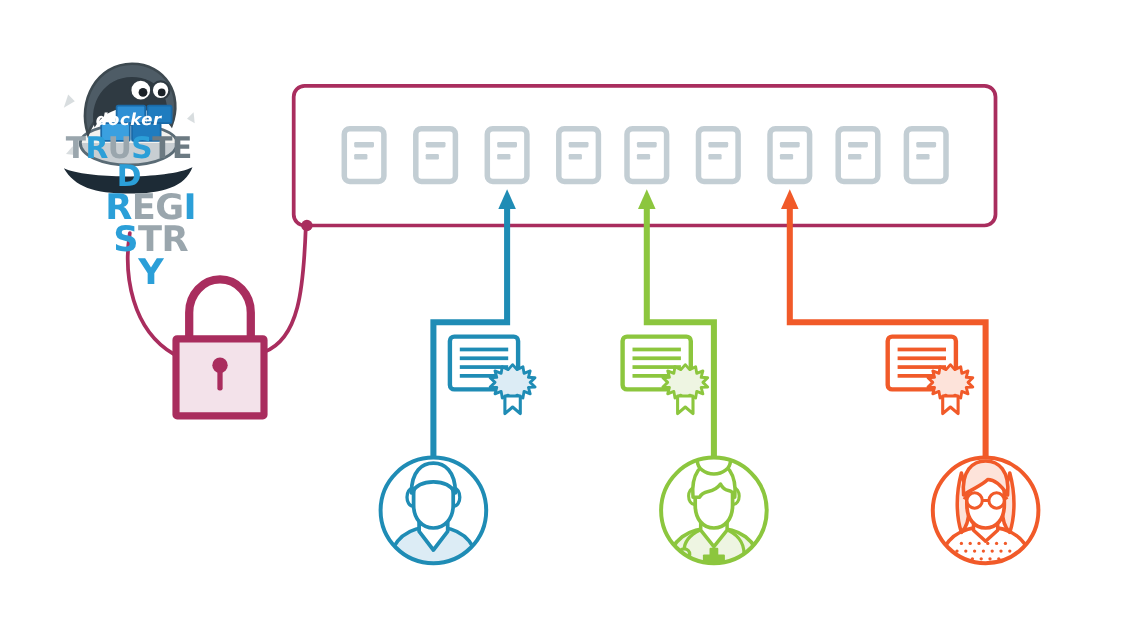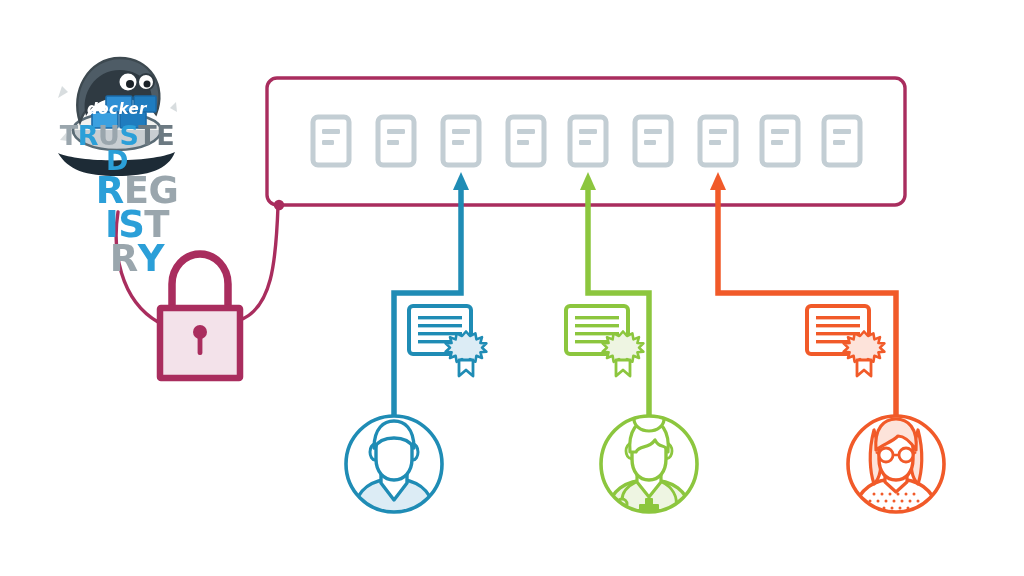--- a/index.html
+++ b/index.html
@@ -6,21 +6,21 @@
   body{width:1024px;height:576px;position:relative;overflow:hidden;
        font-family:"Liberation Sans",sans-serif;}
   .stage{position:absolute;inset:0;width:996px;height:576px;}
   svg.layer{position:absolute;left:0;top:0;width:1024px;height:576px;}
   .logo-wrap{position:absolute;left:52px;top:32px;width:130px;height:185px;}
   .logo-text{position:absolute;left:0;top:92px;width:130px;text-align:center;
              line-height:0.92;user-select:none;}
   .logo-text .l1,.logo-text .l2{display:block;font-weight:bold;
        font-family:"DejaVu Sans",sans-serif;letter-spacing:-0.5px;}
   .logo-text .l1{font-size:27px;}
-  .logo-text .l2{font-size:37px;margin-left:40px;}
+  .logo-text .l2{font-size:32px;margin-left:40px;}
   .ch{display:inline-block;}
   .blue{color:#2b9fd8;}
   .gray{color:#9aa6ad;}
   .dkgray{color:#6c7a82;}
   .banner-label{position:absolute;left:0;top:68px;width:130px;text-align:center;
      font-family:"DejaVu Sans",sans-serif;font-size:15px;font-style:italic;
      font-weight:bold;color:#ffffff;letter-spacing:0.5px;z-index:4;}
 </style>
 </head>
 <body>

